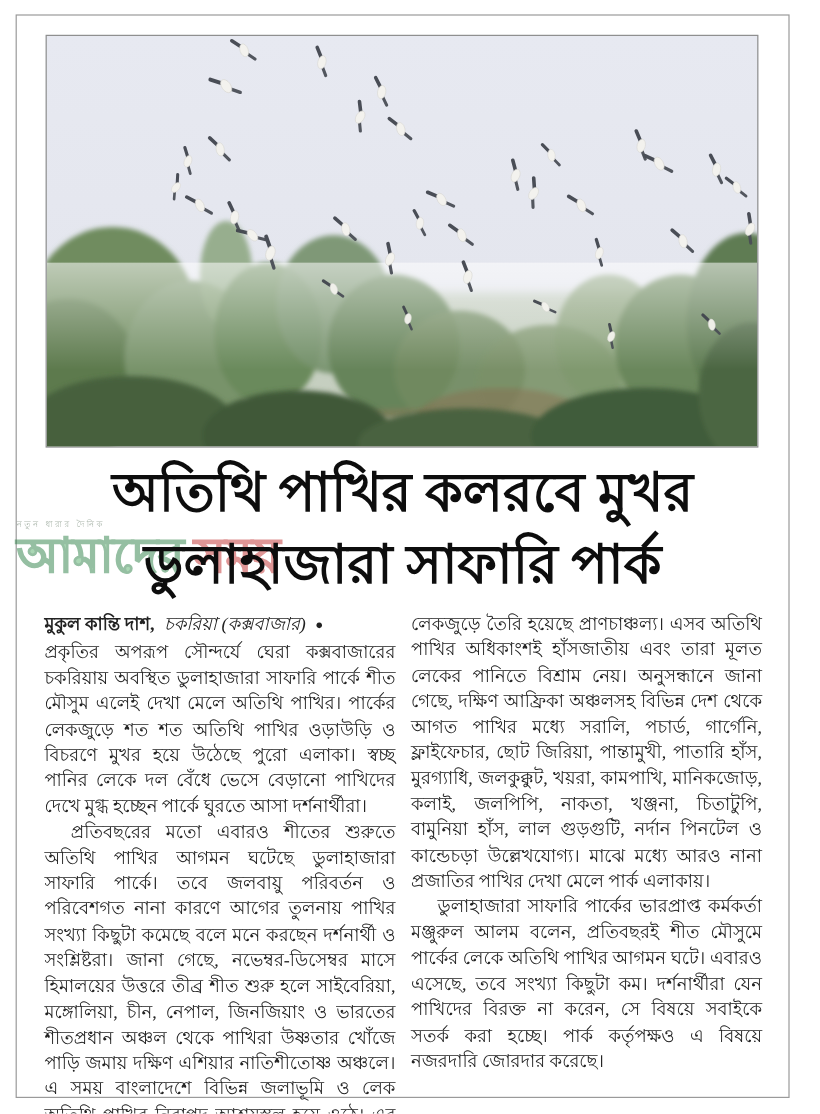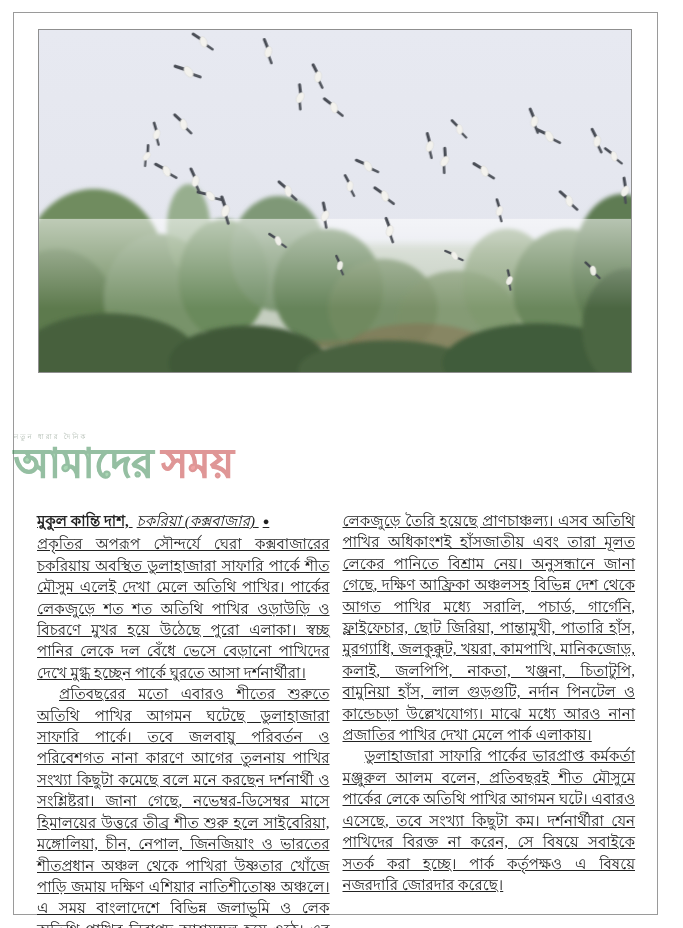--- a/index.html
+++ b/index.html
@@ -40,21 +40,21 @@
   }
   
   .columns{
     position:absolute;left:23px;top:498px;width:598px;height:400px;
     display:flex;gap:13px;
   }
   .col{
     flex:1 1 0;font-size:15px;line-height:21.4px;text-align:justify;
     color:#222;
   }
-  .col p{margin:0;text-decoration:underline;}
+  .col p{margin:0;}
   .col p.indent{text-indent:22px;}
   .byline{margin:0 0 1px 0 !important;}
   .byline .author{font-weight:bold;}
   .byline .loc{font-style:italic;margin-left:4px;}
   .byline .bullet{font-size:11px;margin-left:4px;position:relative;top:-1px;}
 </style>
 </head>
 <body>
 
 <div class="frame">
@@ -157,20 +157,24 @@
     </svg>
   </div>
 
   <div class="headline-wrap">
     <div class="watermark">
       <div class="wm-tagline">নতুন ধারার দৈনিক</div>
       <div class="wm-main">
         <span class="wm-green">আমাদের</span><span class="wm-red">সময়</span>
       </div>
     </div>
+    <h1 class="headline">
+      <span>অতিথি পাখির কলরবে মুখর</span><br>
+      <span>ডুলাহাজারা সাফারি পার্ক</span>
+    </h1>
   </div>
 
   <div class="columns">
     <div class="col">
       <p class="byline">
         <span class="author">মুকুল কান্তি দাশ,</span>
         <span class="loc">চকরিয়া (কক্সবাজার)</span>
         <span class="bullet">●</span>
       </p>
       <p>প্রকৃতির অপরূপ সৌন্দর্যে ঘেরা কক্সবাজারের চকরিয়ায় অবস্থিত ডুলাহাজারা সাফারি পার্কে শীত মৌসুম এলেই দেখা মেলে অতিথি পাখির। পার্কের লেকজুড়ে শত শত অতিথি পাখির ওড়াউড়ি ও বিচরণে মুখর হয়ে উঠেছে পুরো এলাকা। স্বচ্ছ পানির লেকে দল বেঁধে ভেসে বেড়ানো পাখিদের দেখে মুগ্ধ হচ্ছেন পার্কে ঘুরতে আসা দর্শনার্থীরা।</p>

